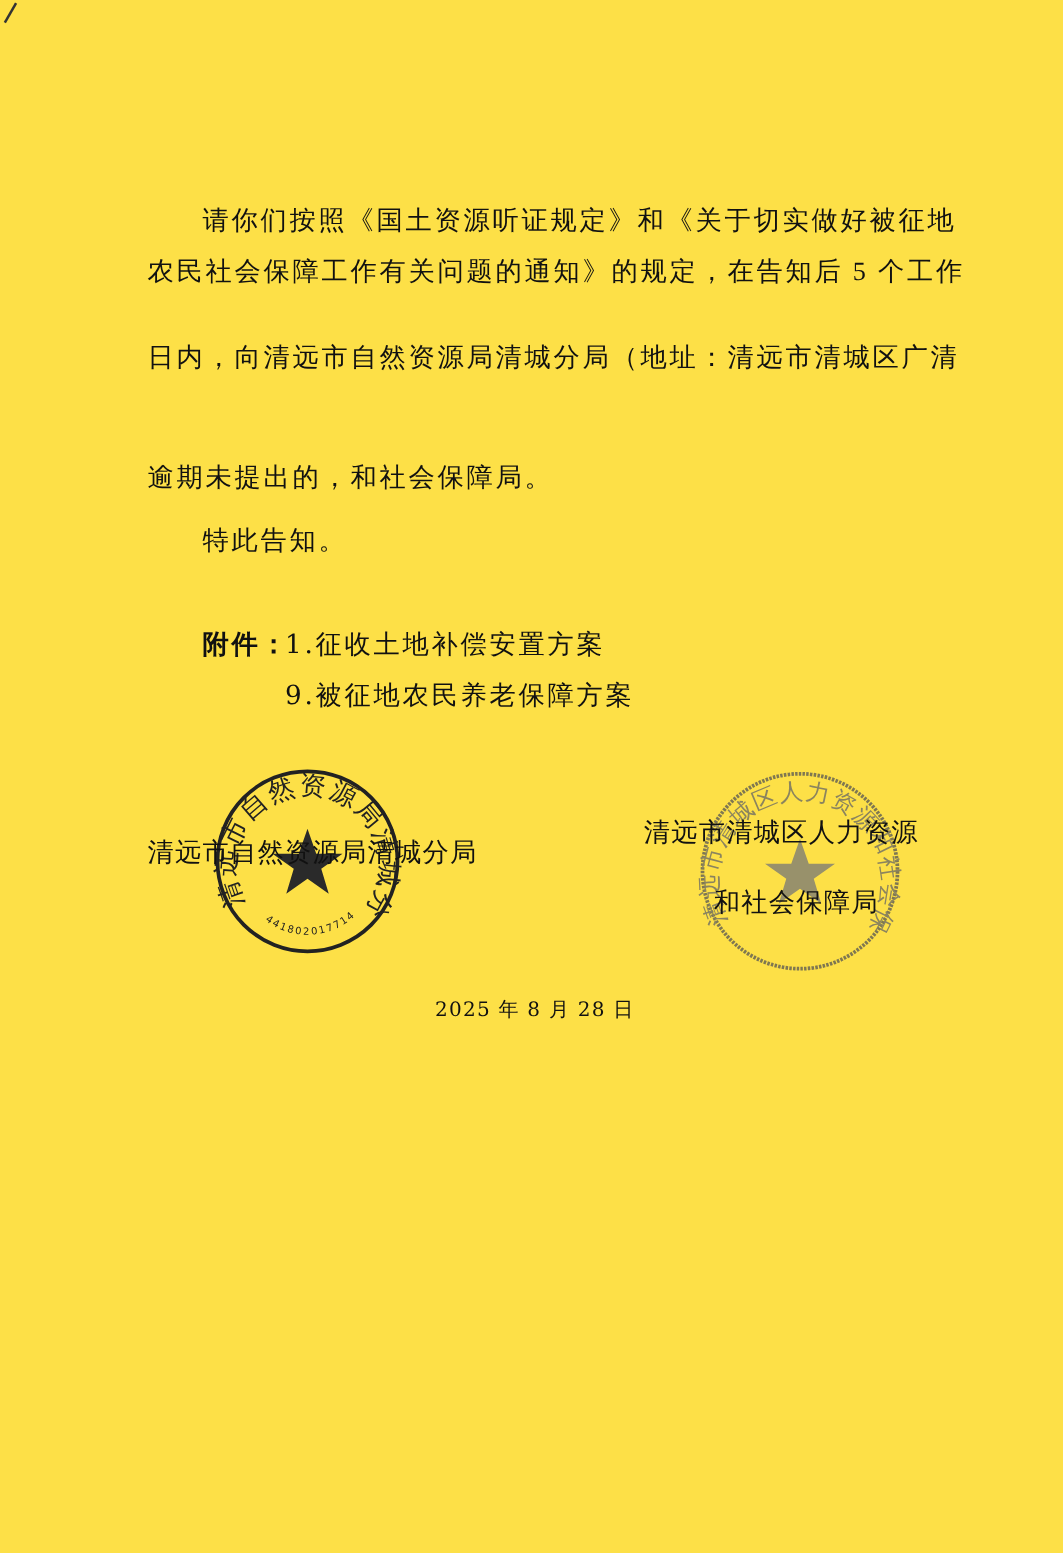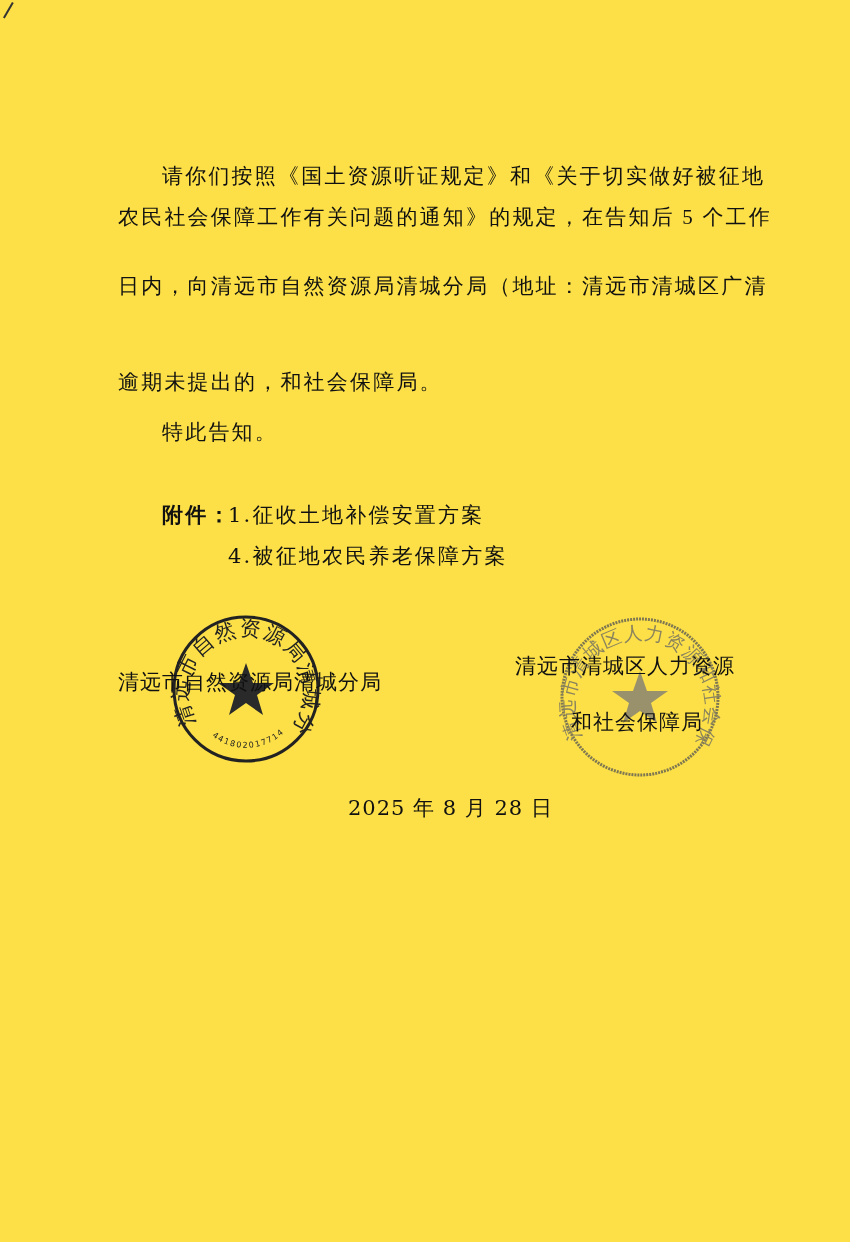--- a/index.html
+++ b/index.html
@@ -7,39 +7,39 @@
            font-family: "DejaVu Serif", "Liberation Serif", serif; color: #111; }
     .page { position: absolute; left: 0; top: 0; width: 850px; height: 1242px; background: #fde047; }
     .scan-mark { position: absolute; left: 2px; top: 2px; width: 2px; height: 18px;
                  background: #333; transform: rotate(30deg); transform-origin: top left; left: 12px; }
     .line { position: absolute; font-size: 21px; line-height: 26px; white-space: nowrap;
             letter-spacing: 2.2px; }
     .justify { text-align: justify; text-align-last: justify; width: 620px; left: 118px; }
     .stamp { position: absolute; border-radius: 50%; }
     .stamp svg { width: 100%; height: 100%; display: block; }
     .sig { position: absolute; font-size: 21px; line-height: 26px; white-space: nowrap; letter-spacing: 1px; }
-    .date { position: absolute; font-size: 21px; line-height: 26px; white-space: nowrap; letter-spacing: 1px; }
+    .date { position: absolute; font-size: 16px; line-height: 26px; white-space: nowrap; letter-spacing: 1px; }
   </style>
 </head>
 <body>
 
 <div class="page">
 
   <div class="scan-mark"></div>
 
   <div class="line" style="left:162px; top:163px; width:576px; text-align:justify; text-align-last:justify;">请你们按照《国土资源听证规定》和《关于切实做好被征地</div>
   <div class="line justify" style="top:204px;font-family:Liberation Serif, serif;">农民社会保障工作有关问题的通知》的规定，在告知后 5 个工作</div>
   <div class="line justify" style="top:246px;margin-top:27px;">日内，向清远市自然资源局清城分局（地址：清远市清城区广清</div>
   <div class="line" style="left:118px; top:369px;">逾期未提出的，和社会保障局。</div>
 
   <div class="line" style="left:162px; top:419px;">特此告知。</div>
 
   <div class="line" style="left:162px; top:502px;font-weight:bold;">附件：</div>
   <div class="line" style="left:228px; top:502px;">1.征收土地补偿安置方案</div>
-  <div class="line" style="left:228px; top:543px;">4.被征地农民养老保障方案</div>
+  <div class="line" style="left:228px; top:543px;">9.被征地农民养老保障方案</div>
 
   <div class="stamp" style="left:170px; top:613px; width:152px; height:152px;">
     <svg viewBox="0 0 152 152">
       <circle cx="76" cy="76" r="72" fill="none" stroke="#222" stroke-width="3"></circle>
       <defs>
         <path id="arcL" d="M 26 110 A 58 58 0 1 1 126 110"></path>
         <path id="arcLb" d="M 36 118 A 56 56 0 0 0 116 118"></path>
       </defs>
       <text font-size="21" fill="#222" font-family="DejaVu Sans, sans-serif" letter-spacing="2">
         <textPath href="#arcL" startOffset="0">清远市自然资源局清城分局</textPath>

